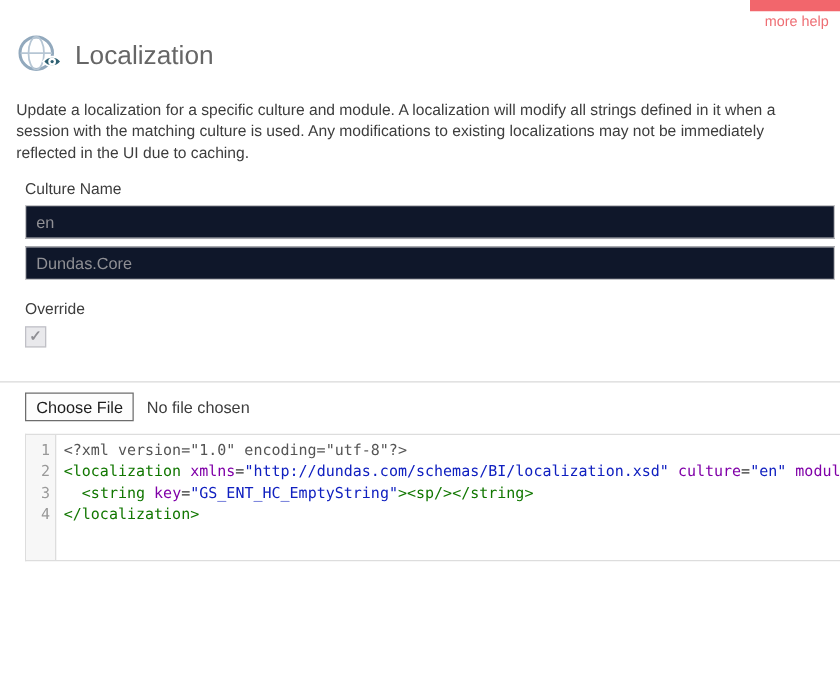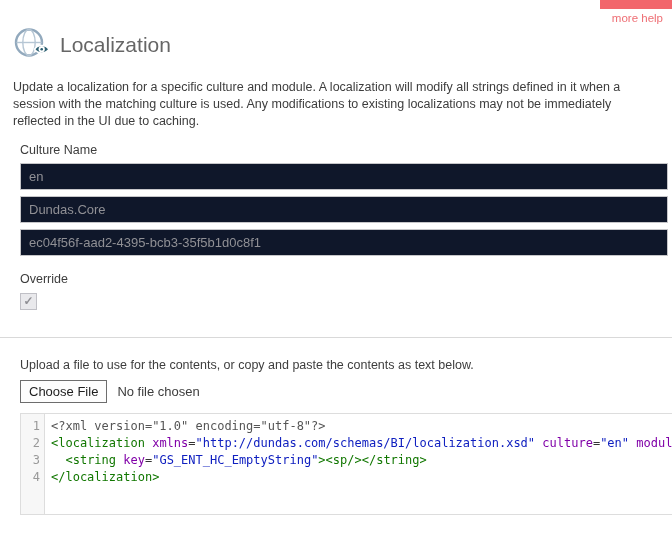--- a/index.html
+++ b/index.html
@@ -72,32 +72,30 @@
 
   <div class="description">Update a localization for a specific culture and module. A localization will modify all strings defined in it when a session with the matching culture is used. Any modifications to existing localizations may not be immediately reflected in the UI due to caching.</div>
 
   <div class="form">
 
     <div class="field-label">Culture Name</div>
     <input class="field-input" type="text" disabled="" value="en" style="">
 
     <input class="field-input" type="text" disabled="" value="Dundas.Core" style="">
 
-    <input class="field-input" type="text" disabled="" value="ec04f56f-aad2-4395-bcb3-35f5b1d0c8f1" style="">
 
     <div class="field-label label-gap">Override</div>
     <div class="checkbox">
       <span class="check">✓</span>
     </div>
 
   </div>
 
   <hr class="divider">
 
-  <div class="upload-instruction">Upload a file to use for the contents, or copy and paste the contents as text below.</div>
 
   <div class="file-row">
     <button class="choose-file-btn">Choose File</button>
     <span class="no-file">No file chosen</span>
   </div>
 
   <div class="code-editor">
     <div class="gutter-bg"></div>
     <div class="code-lines">
         <div class="code-row"><span class="ln">1</span><span class="lc"><span class="tk-meta">&lt;?xml version="1.0" encoding="utf-8"?&gt;</span></span></div>

